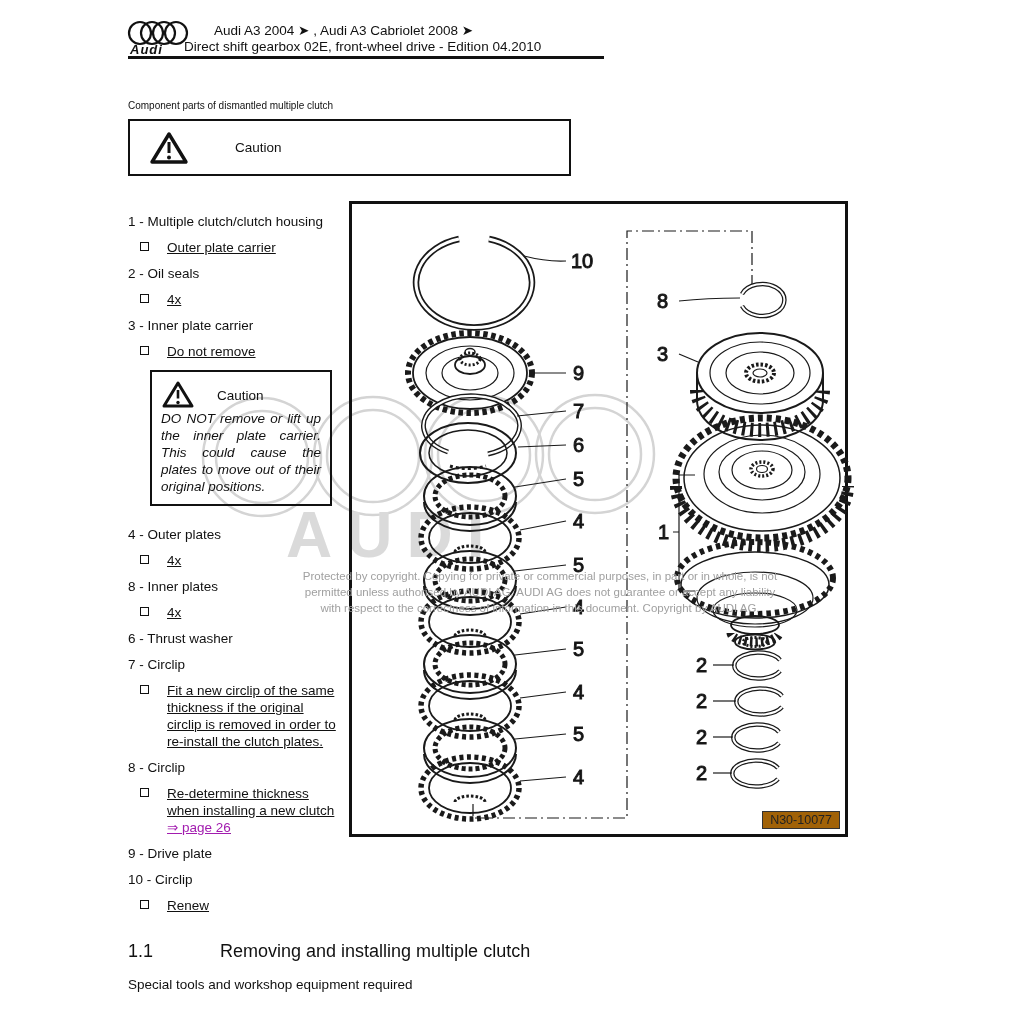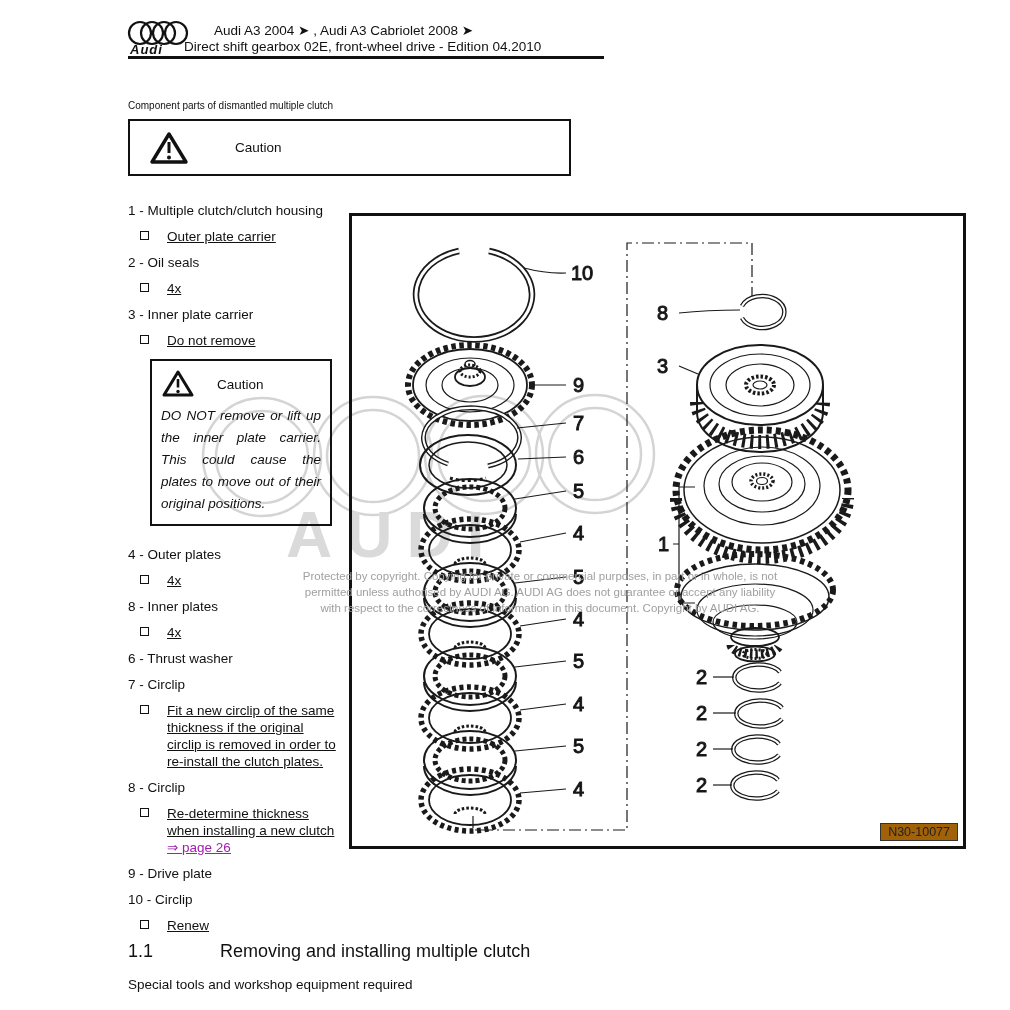--- a/index.html
+++ b/index.html
@@ -26,34 +26,34 @@
   .hdr-rule { position:absolute; left:128px; top:56px; width:476px; height:2.5px; background:#111; }
   
   .doc-title { position:absolute; left:128px; top:84px; font-size:10px;margin-top:16px; }
   .caution-banner {
     position:absolute; left:128px; top:119px; width:443px; height:57px;
     border:2px solid #111; display:flex; align-items:center; z-index:2;
   }
   .caution-banner .tri { margin-left:18px; }
   .caution-banner .cb-label { margin-left:45px; font-size:13.5px; }
   
-  .parts-list { position:absolute; left:128px; top:202px; width:222px; z-index:2; font-size:13.5px; line-height:17px; }
+  .parts-list { position:absolute; left:128px; top:213px; width:222px; z-index:2; font-size:13.5px; line-height:17px; }
   .pl-item { margin-bottom:9px; }
   .pl-note { display:flex; margin:5px 0 9px 12px;text-decoration:underline; }
   .cbx { flex:none; width:9px; height:9px; border:1.5px solid #111; margin:3px 18px 0 0; }
   .note-text { width:170px; }
   .red-link { color:#a21caf; text-decoration:underline; }
   .inner-caution {
     width:182px; margin:10px 0 20px 22px; border:2px solid #111; padding:8px 9px 9px 9px; background:transparent;
   }
   .ic-head { display:flex; align-items:center; }
   .ic-label { margin-left:22px; font-size:13.5px; }
-  .ic-text { margin-top:6px; font-style:italic; text-align:justify; font-size:13.5px; line-height:22px; }
-  
-  .diagram { position:absolute; left:349px; top:213px; width:617px; height:636px; border:3px solid #111; z-index:2;text-align:center; }
+  .ic-text { font-style:italic; text-align:justify; font-size:13.5px; line-height:17px; }
+  
+  .diagram { position:absolute; left:349px; top:201px; width:499px; height:636px; border:3px solid #111; z-index:2;text-align:center; }
   .fig-label {
     position:absolute; right:5px; bottom:5px; border:1.5px solid #333; background:#a16207;
     font-size:12.5px; padding:0 7px; height:18px; line-height:17px; color:#222;
   }
   .dsvg { position:absolute; left:0; top:0; }
   .dsvg text { font-family:"Liberation Sans", sans-serif; font-size:20px; fill:#111; }
   
   .sec-num { position:absolute; left:128px; top:941px; font-size:18px; }
   .sec-title { position:absolute; left:220px; top:941px; font-size:18px; }
   .sub-head { position:absolute; left:128px; top:977px; font-size:13.5px; }

